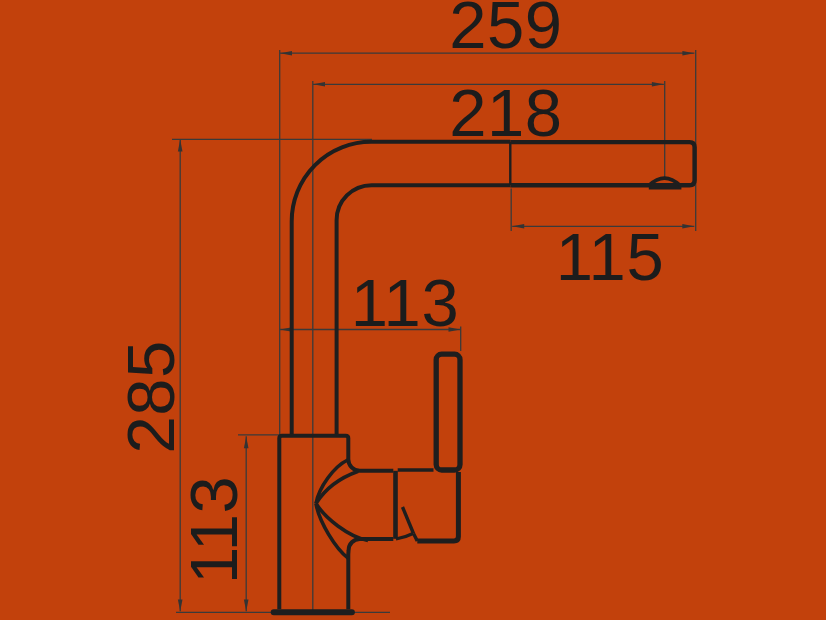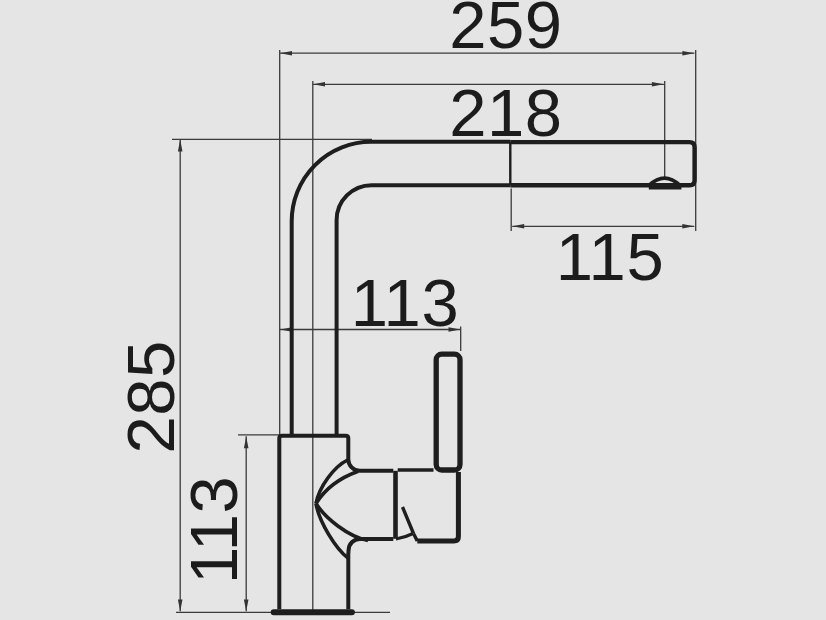--- a/index.html
+++ b/index.html
@@ -1,16 +1,16 @@
 <!DOCTYPE html>
 <html><head>
 <meta charset="utf-8">
 <style>
   html,body{margin:0;padding:0;background:#ffffff;}
-  .wrap{width:826px;height:620px;position:relative;overflow:hidden;background:#e5e5e5;}
+  .wrap{width:826px;height:620px;position:relative;overflow:hidden;background:#c2410c;}
   svg{display:block;}
   text{font-family:"Liberation Sans", sans-serif;fill:#1c1c1c;}
 </style>
 </head>
 <body>
 <div class="wrap">
 <svg width="826" height="620" viewBox="0 0 826 620">
 
   <g stroke="#3a3a3a" stroke-width="1.3" fill="none">
 

